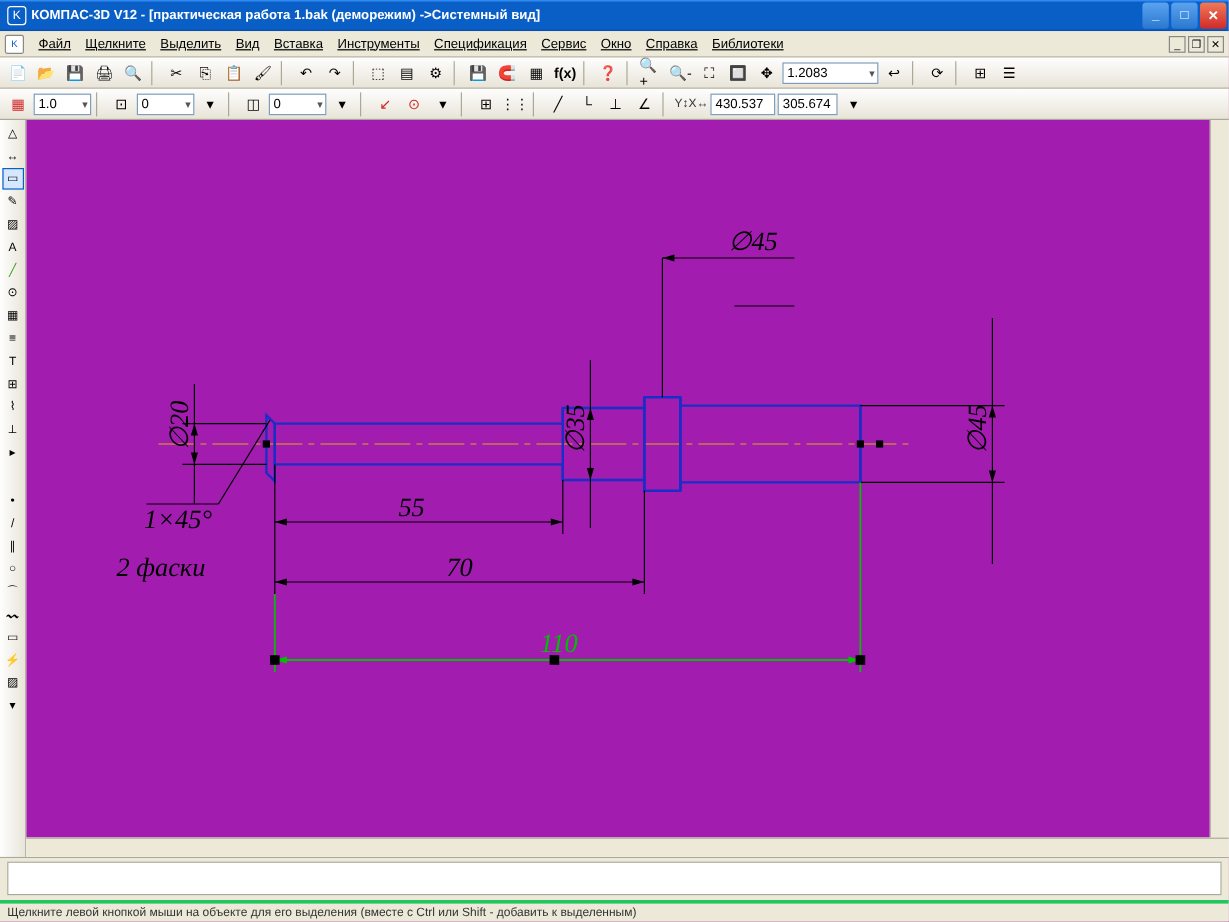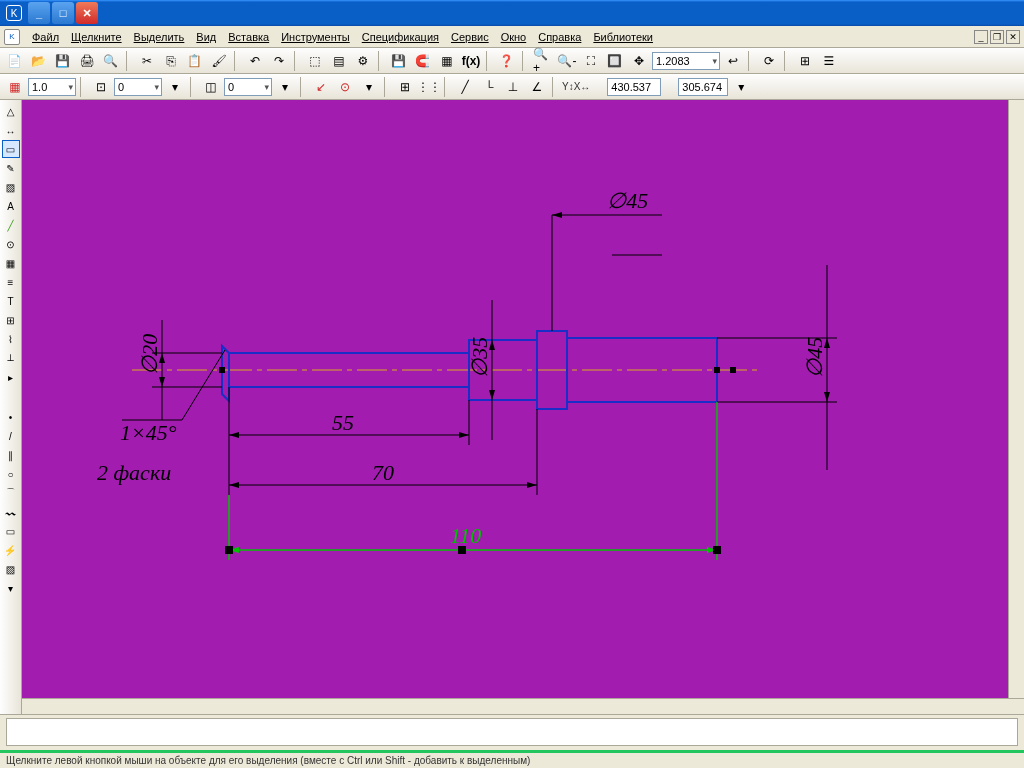--- a/index.html
+++ b/index.html
@@ -19,21 +19,21 @@
 .menubar .app-icon { width:16px; height:16px; background:#fff; border:1px solid #888; border-radius:2px; margin-right:6px; display:flex;align-items:center;justify-content:center;font-size:8px;color:#0a5fc7;}
 .menuitem { padding: 2px 6px; cursor: default; }
 .menuitem .u { text-decoration: underline; }
 .mdi-ctrl { margin-left:auto; display:flex; gap:2px; }
 .mdi-ctrl span { width:14px; height:14px; border:1px solid #888; background:#ece9d8; font-size:9px; display:flex;align-items:center;justify-content:center;}
 
 
 .toolbar { height: 26px; background: linear-gradient(#fefefe,#e8e4d8); border-bottom: 1px solid #aca899; display: flex; align-items: center; padding: 0 4px; gap: 2px; }
 .tbtn { width: 22px; height: 22px; border: 1px solid transparent; display:flex; align-items:center; justify-content:center; font-size:12px; border-radius:2px;}
 .tsep { width: 6px; height: 20px; border-left: 1px solid #aca899; margin: 0 2px; }
-.tinput { height: 18px; border: 1px solid #7f9db9; background:#fff; font-size:11px; padding: 0 3px; margin-left: 15px; }
+.tinput { height: 18px; border: 1px solid #7f9db9; background:#fff; font-size:11px; padding: 0 3px; }
 .tdrop { height:18px; border:1px solid #7f9db9; background:#fff; font-size:11px; padding:0 14px 0 3px; position:relative; display:inline-flex; align-items:center;}
 .tdrop::after { content:"▾"; position:absolute; right:2px; font-size:9px; color:#555;}
 .tlabel { font-size:10px; color:#333; }
 
 
 .main { display:flex; height: 614px; }
 .sidebar { width: 22px; background: linear-gradient(to right,#fefefe,#e8e4d8); border-right:1px solid #aca899; display:flex; flex-direction:column; align-items:center; padding-top:2px; gap:1px;}
 .sbtn { width:18px; height:18px; border:1px solid transparent; display:flex;align-items:center;justify-content:center; font-size:10px;}
 .sbtn.active { border:1px solid #0a5fc7; background:#d6e8ff;}
 
@@ -61,20 +61,21 @@
 
 .statusbar { height:18px; background:#ece9d8; border-top:3px solid #22c55e; padding:0 6px; display:flex; align-items:center; font-size:10px; color:#333;}
 </style>
 </head>
 <body>
 
 <div class="titlebar">
   <div class="icon">
       <span>K</span>
     </div>
+  <div class="title">КОМПАС-3D V12 - [практическая работа 1.bak (деморежим) -&gt;Системный вид]</div>
   <div class="winbtn min">_</div>
   <div class="winbtn max">□</div>
   <div class="winbtn close">✕</div>
 </div>
 
 <div class="menubar">
   <div class="app-icon">K</div>
   <div class="menuitem"><span class="u">Файл</span></div>
   <div class="menuitem"><span class="u">Щелкните</span></div>
   <div class="menuitem"><span class="u">Выделить</span></div>
@@ -119,21 +120,21 @@
       <b>f(x)</b>
     </div>
   <div class="tsep"></div>
   <div class="tbtn">❓</div>
   <div class="tsep"></div>
   <div class="tbtn">🔍+</div>
   <div class="tbtn">🔍-</div>
   <div class="tbtn">⛶</div>
   <div class="tbtn">🔲</div>
   <div class="tbtn">✥</div>
-  <div class="tdrop" style="width:68px;text-align:center;">
+  <div class="tdrop" style="width:80px;text-align:center;">
       <span>1.2083</span>
     </div>
   <div class="tbtn">↩</div>
   <div class="tsep"></div>
   <div class="tbtn">⟳</div>
   <div class="tsep"></div>
   <div class="tbtn">⊞</div>
   <div class="tbtn">☰</div>
 </div>
 

